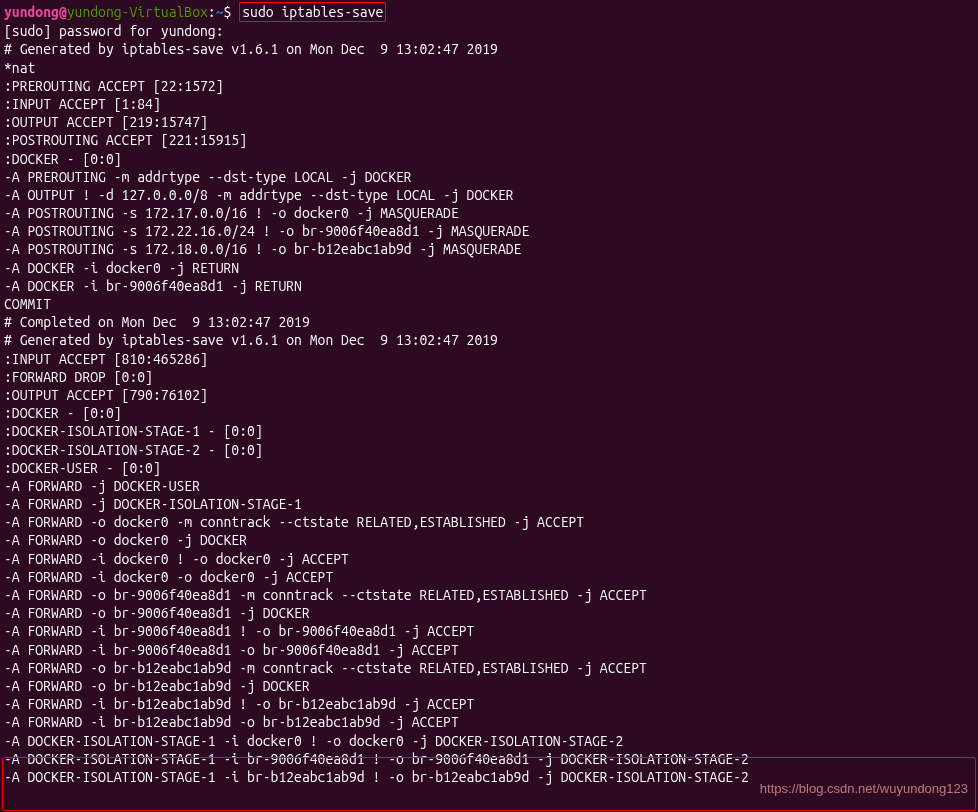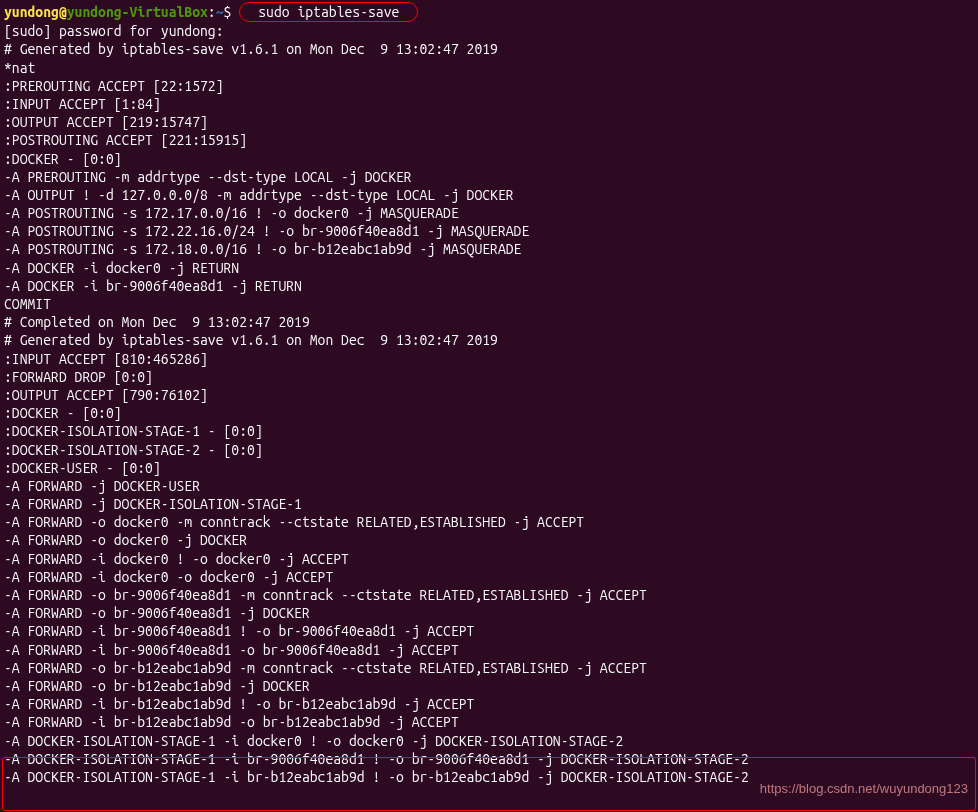--- a/index.html
+++ b/index.html
@@ -17,38 +17,38 @@
       width: 978px;
       height: 812px;
       overflow: hidden;
       position: relative;
     }
     .line {
       white-space: pre;
       font-family: inherit;
     }
     .prompt-user {
-      color: #fde047;
+      color: #ec4899;
       font-weight: bold;
     }
     .prompt-host {
       color: #4e9a06;
-      font-weight: bold;
+      font-weight: normal;
     }
     .prompt-path {
       color: #3465a4;
       font-weight: bold;
     }
     .prompt-dollar {
       color: #ffffff;
     }
     .cmd-highlight {
       border: 1px solid #ff0000;
-      border-radius: 10px;
-      padding: 0 18px;
+      border-radius: 1px;
+      padding: 0 2px;
       display: inline-block;
     }
     .bottom-highlight {
       border: 1px solid #ff0000;
       border-radius: 3px;
       position: absolute;
       left: 2px;
       right: 2px;
       pointer-events: none;
     }

